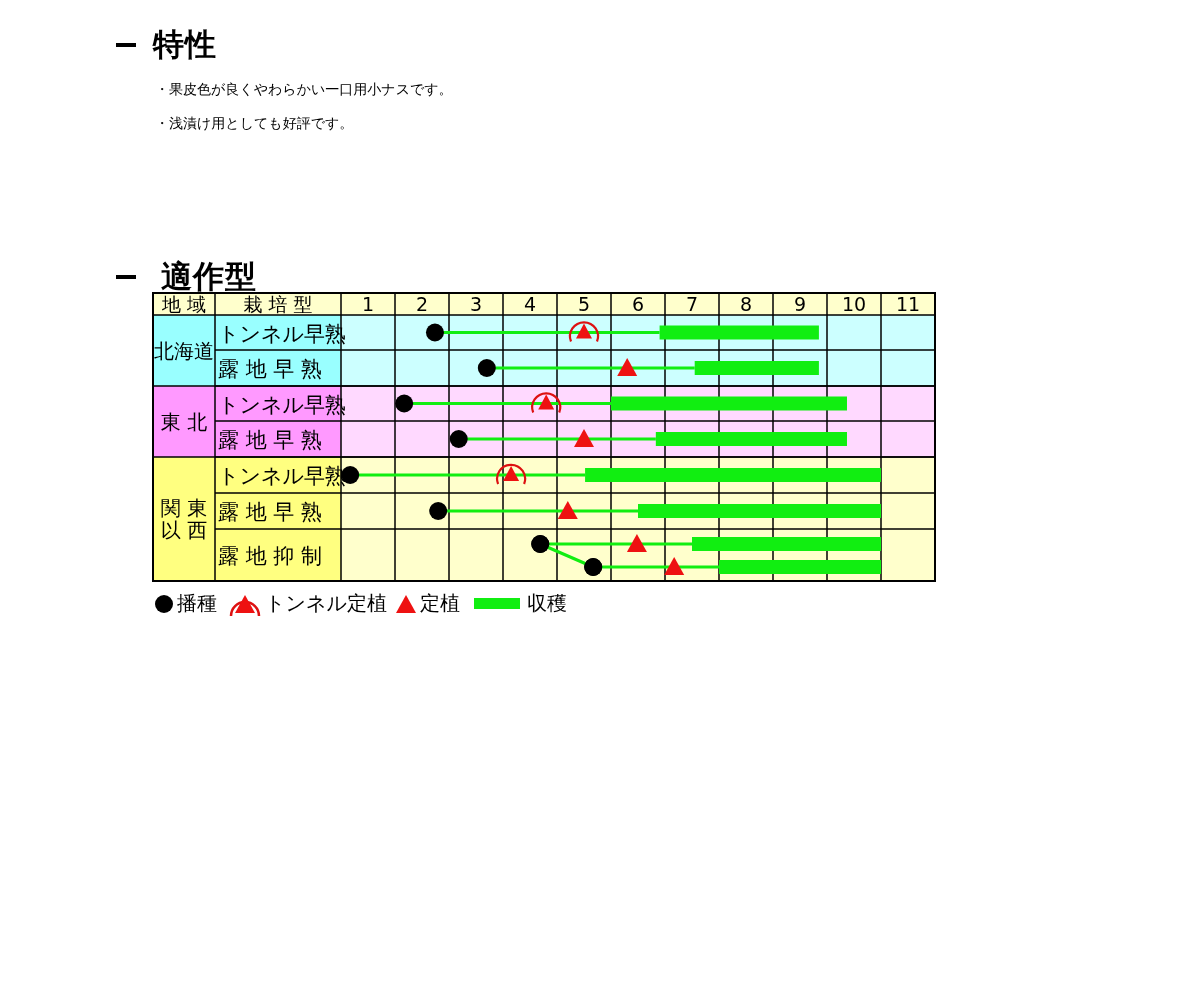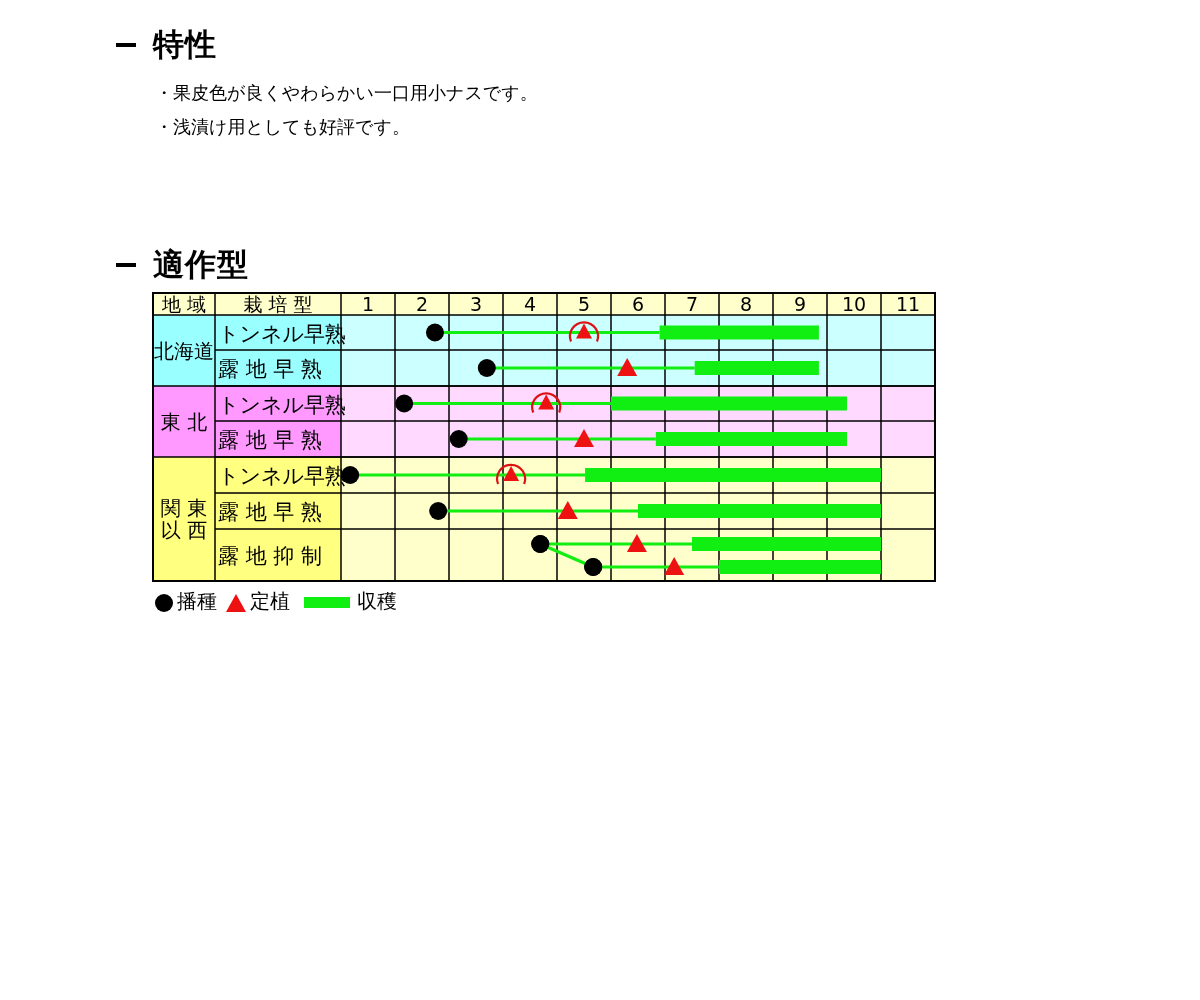--- a/index.html
+++ b/index.html
@@ -2,22 +2,22 @@
 <html><head>
 <meta charset="utf-8">
 <style>
   html, body { margin: 0; padding: 0; background: #ffffff; }
   body { width: 1200px; height: 1000px; position: relative; overflow: hidden;
          font-family: "DejaVu Sans", "Liberation Sans", sans-serif; color: #000; }
   .section-heading { position: absolute; left: 116px; display: flex; align-items: center; margin-top: 18px; }
   .section-heading .dash { display: inline-block; width: 20px; height: 4px; background: #000; margin-right: 17px; }
   .section-heading .title { font-family: "DejaVu Serif", "Liberation Serif", serif; font-weight: bold; font-size: 31px; letter-spacing: 1px; }
   #h1 { top: 6px; }
-  #h2 { top: 226px; }
-  .bullet { position: absolute; left: 155px; font-size: 18px; }
+  #h2 { top: 238px; gap: 8px; }
+  .bullet { position: absolute; left: 155px; font-size: 14px; }
   #b1 { top: 81px; }
   #b2 { top: 115px; }
 
   #chart { position: absolute; left: 0; top: 0; width: 1200px; height: 1000px; }
   .cell-text { font-family: "DejaVu Sans", "Liberation Sans", sans-serif; fill: #000; }
   .legend { position: absolute; left: 154px; top: 588px; display: flex; align-items: center; font-size: 20px; white-space: nowrap; }
   .legend .item { display: flex; align-items: center; margin-right: 8px; text-align: center; }
   .legend .lbl { margin-left: 3px; }
 </style>
 </head>
@@ -159,20 +159,27 @@
   </svg>
 
 <div class="legend">
   <span class="item">
     <svg width="20" height="20">
         <circle cx="10" cy="11" r="9" fill="#000"></circle>
       </svg>
     <span class="lbl">播種</span>
   </span>
   <span class="item">
+    <svg width="40" height="30">
+      <path d="M6,28 A14,14 0 1,1 34,28" fill="none" stroke="#dd1111" stroke-width="2.5"></path>
+      <polygon points="20,7 30,25 10,25" fill="#ee1111"></polygon>
+    </svg>
+    <span>トンネル定植</span>
+  </span>
+  <span class="item">
     <svg width="22" height="22">
         <polygon points="11,3 21,21 1,21" fill="#ee1111"></polygon>
       </svg>
     <span class="lbl">定植</span>
   </span>
   <span class="item">
     <svg width="56" height="20">
         <rect x="6" y="5" width="46" height="11" fill="#11ee11"></rect>
       </svg>
     <span class="lbl">収穫</span>

